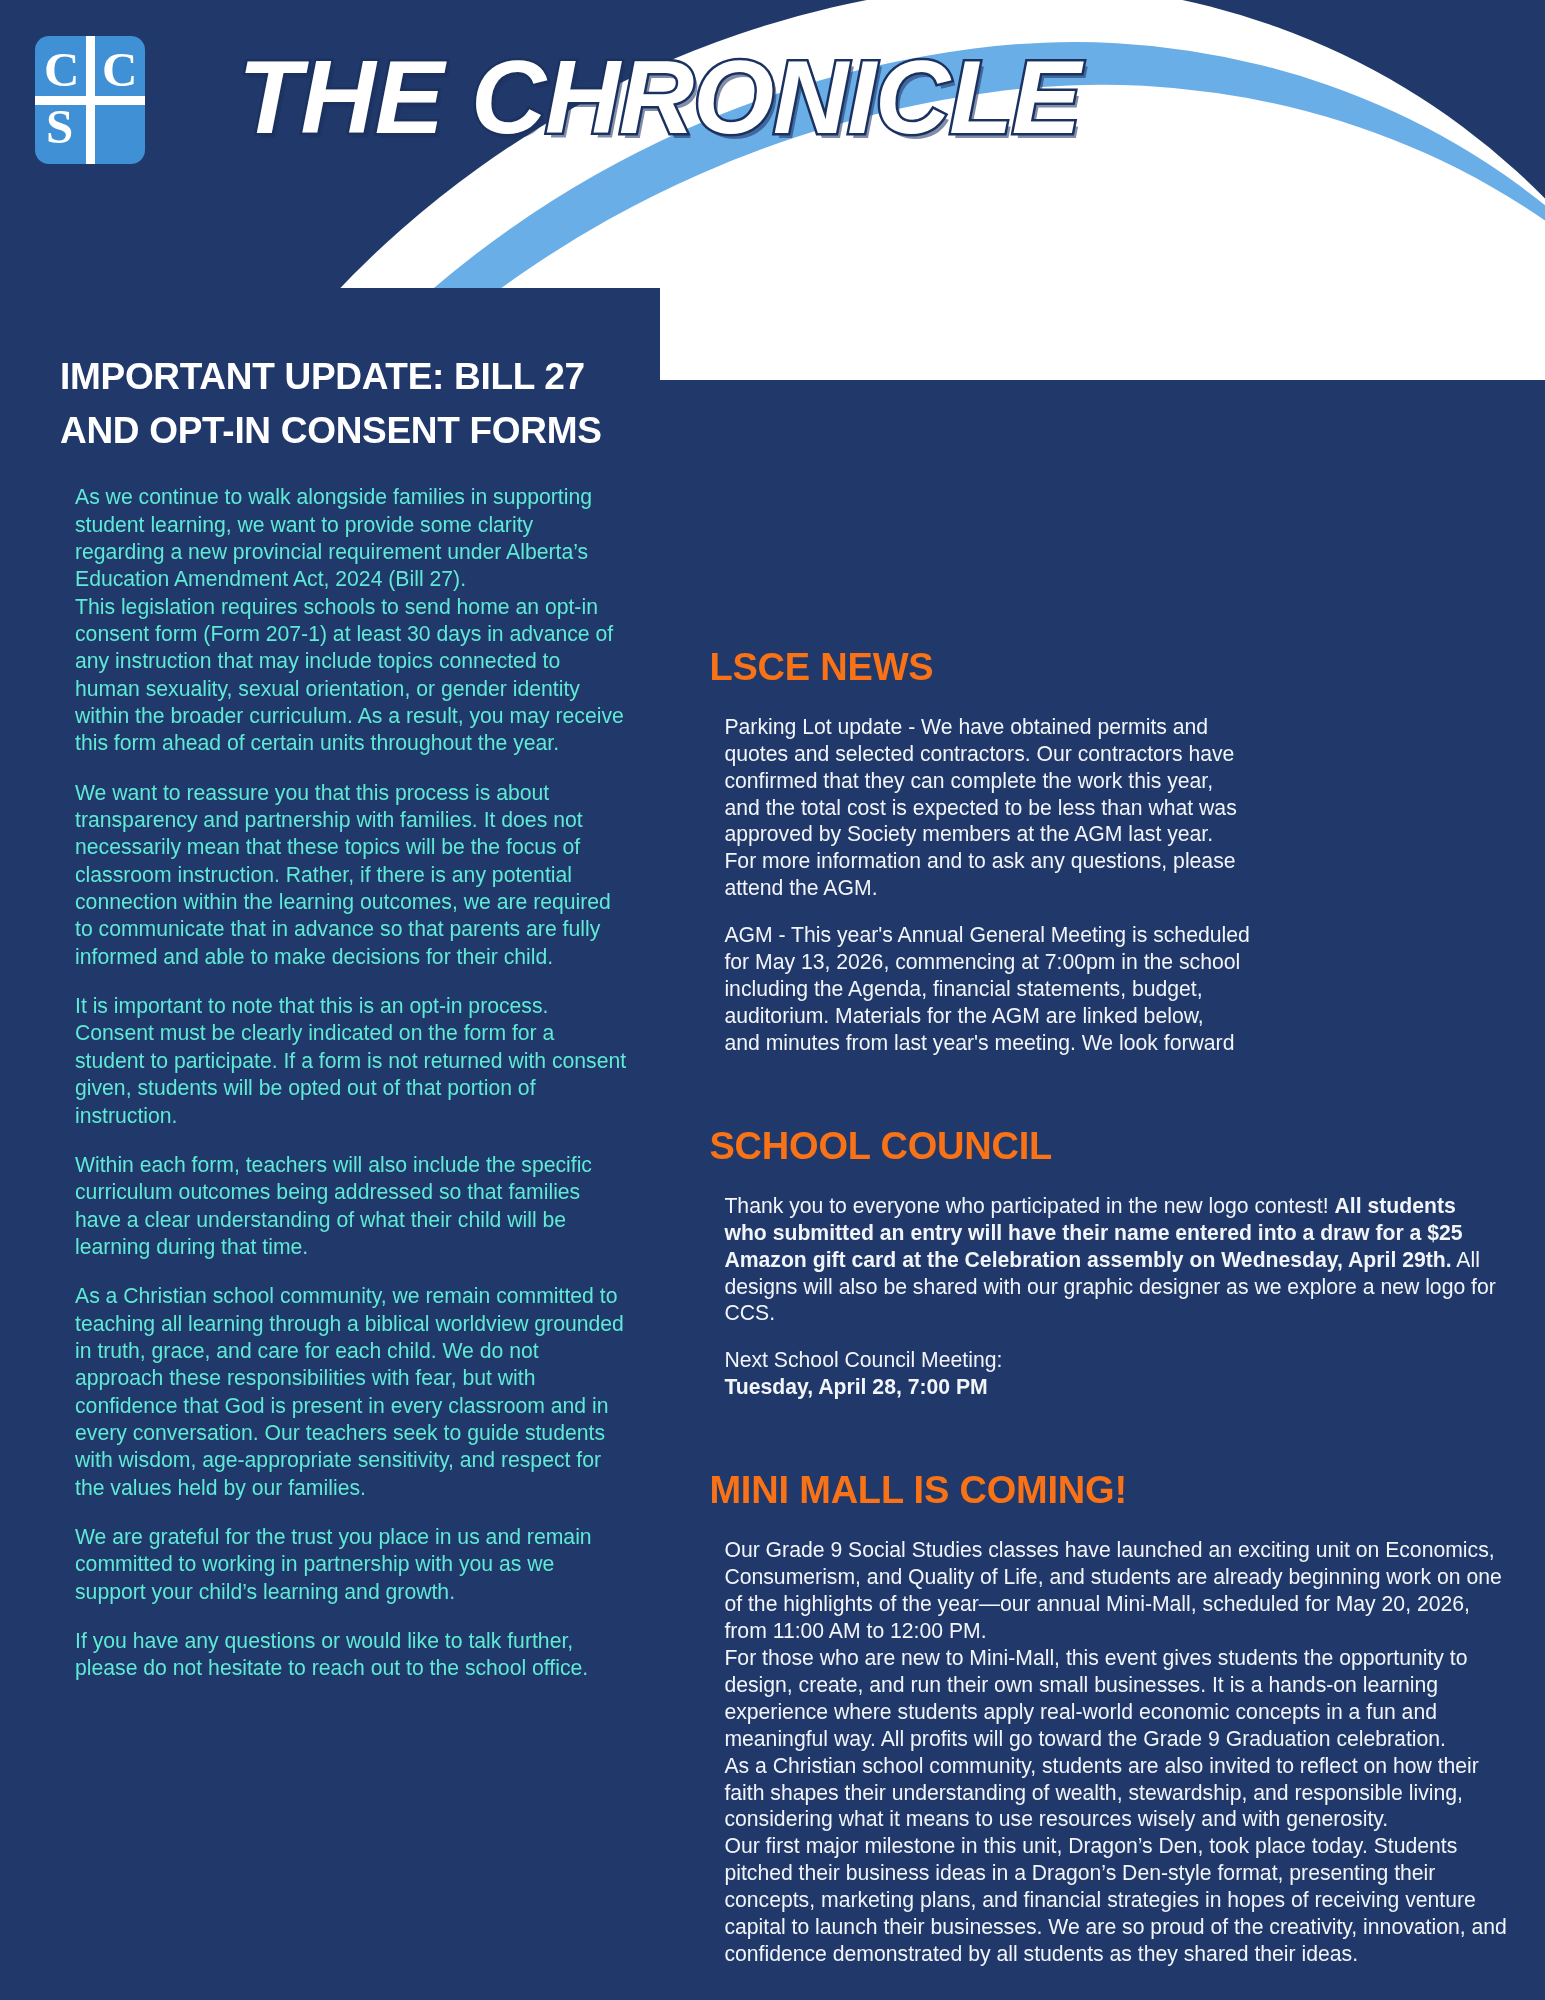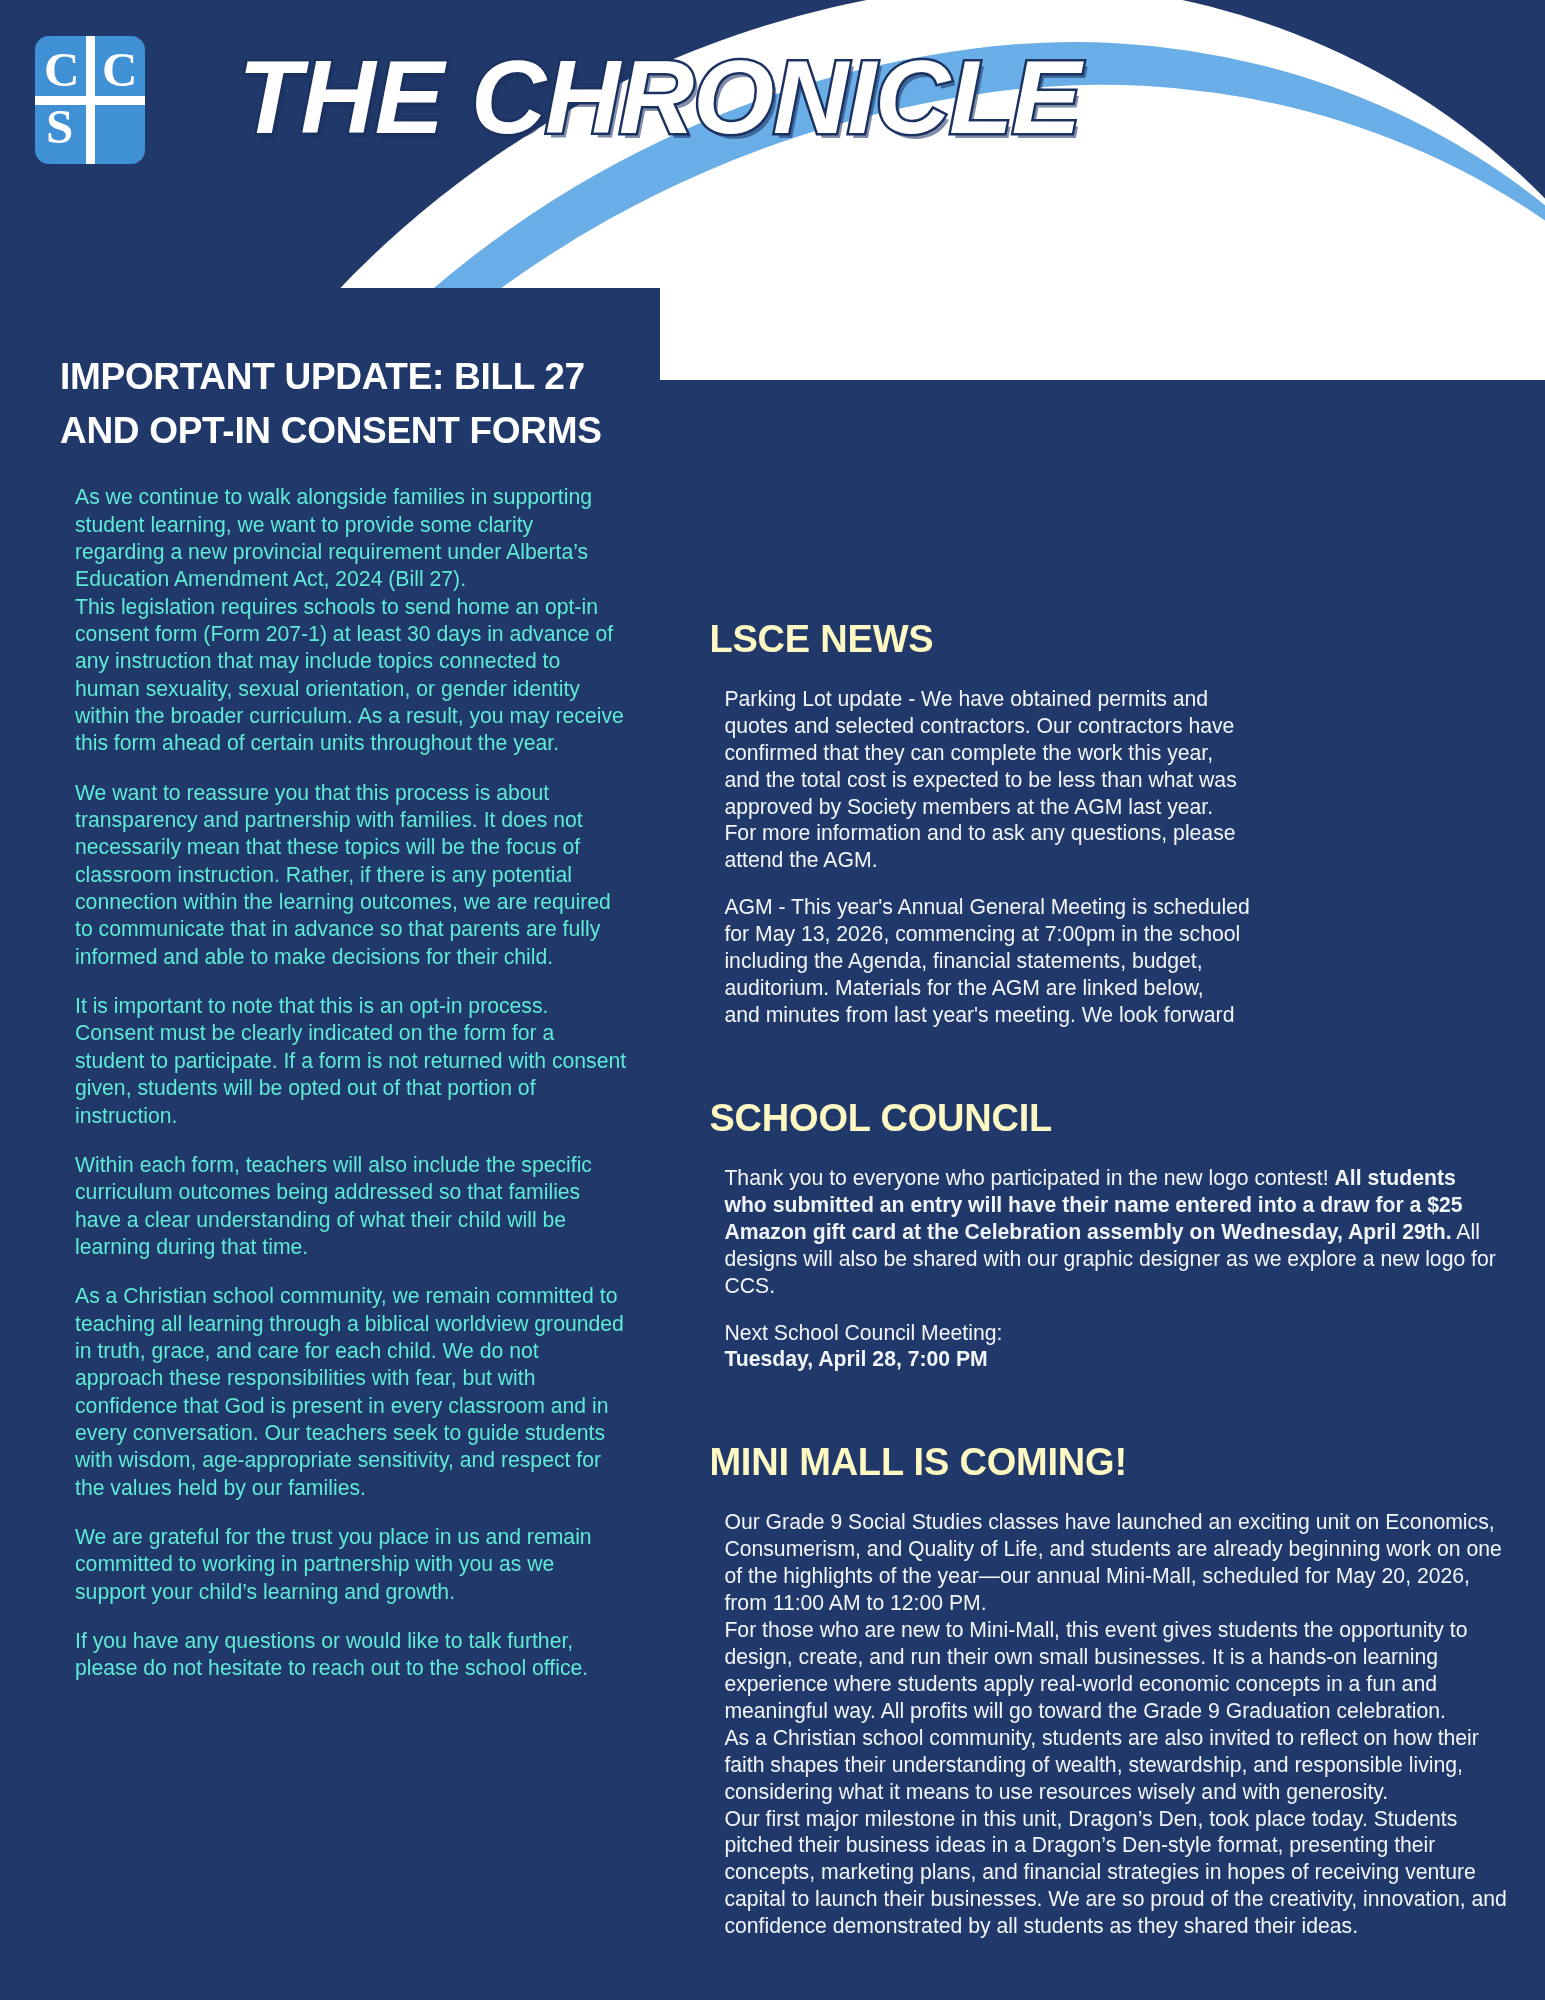--- a/index.html
+++ b/index.html
@@ -122,21 +122,21 @@
     white-space: nowrap;
     -webkit-text-stroke: 5px #1b3260;
     paint-order: stroke fill;
     text-shadow: 4px 5px 0 rgba(27,50,96,0.55);
   }
 
   
   .content {
     position: relative;
     display: flex;
-    align-items: center;
+    align-items: flex-end;
     z-index: 30;
     margin-top: -92px;
   }
 
   
   .col-left {
     width: 635px;
     margin-left: 27px;
     background: #21396a;
     padding: 62px 33px 40px 33px;
@@ -166,21 +166,21 @@
     flex-direction: column;
     gap: 19px;
     padding-top: 279px;
   }
   .card {
     background: #21396a;
     padding: 20px 0 22px 0;
     overflow: hidden;
   }
   .card h2 {
-    color: #fef9c3;
+    color: #f97316;
     font-size: 38px;
     font-weight: bold;
     letter-spacing: -0.2px;
     padding: 3px 0 6px 22px;
   }
   .card .card-body {
     padding-left: 37px;
     padding-right: 0;
     margin-top: 19px;
   }

